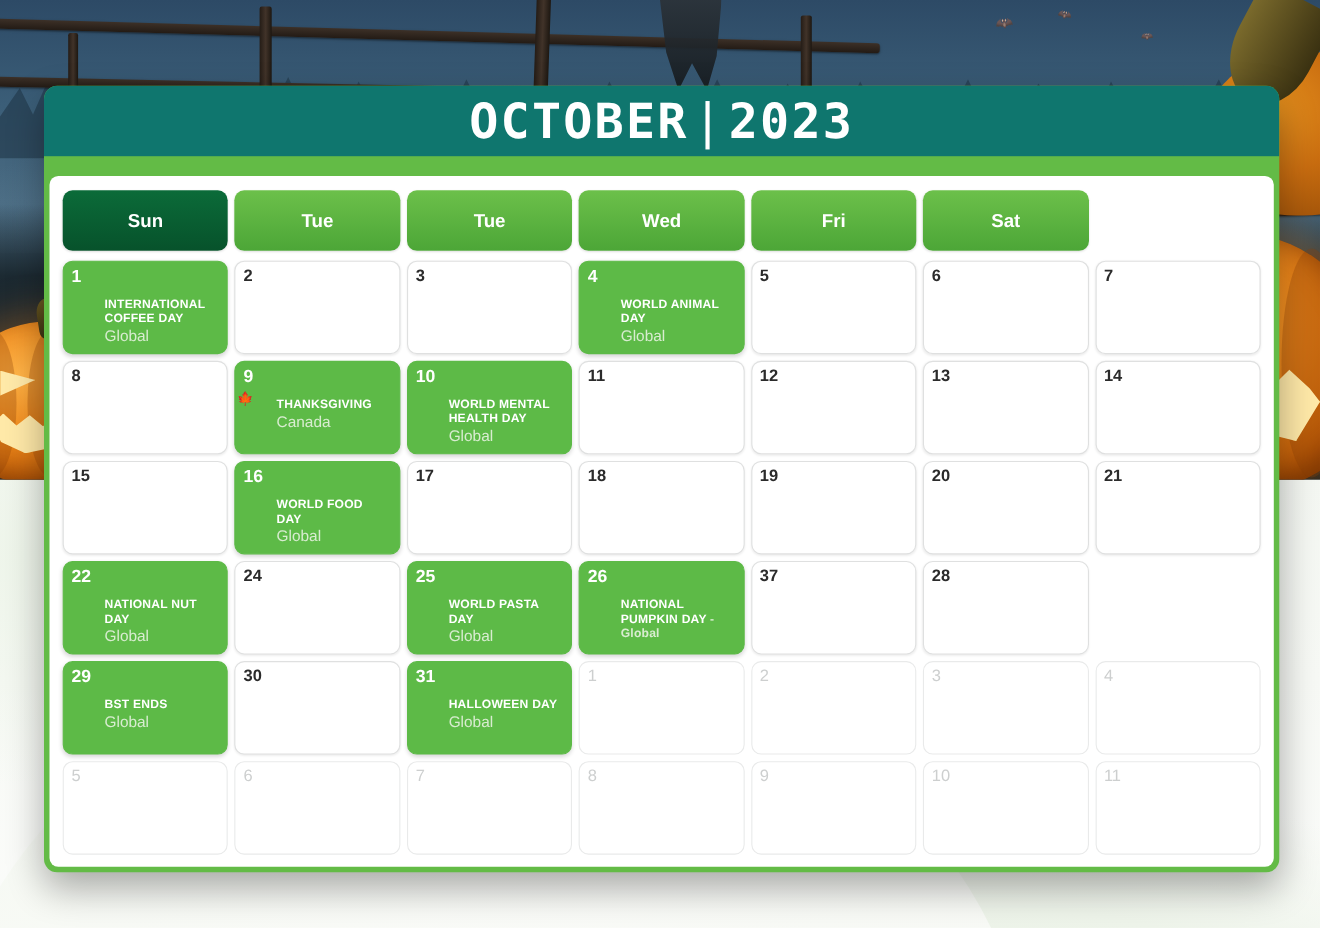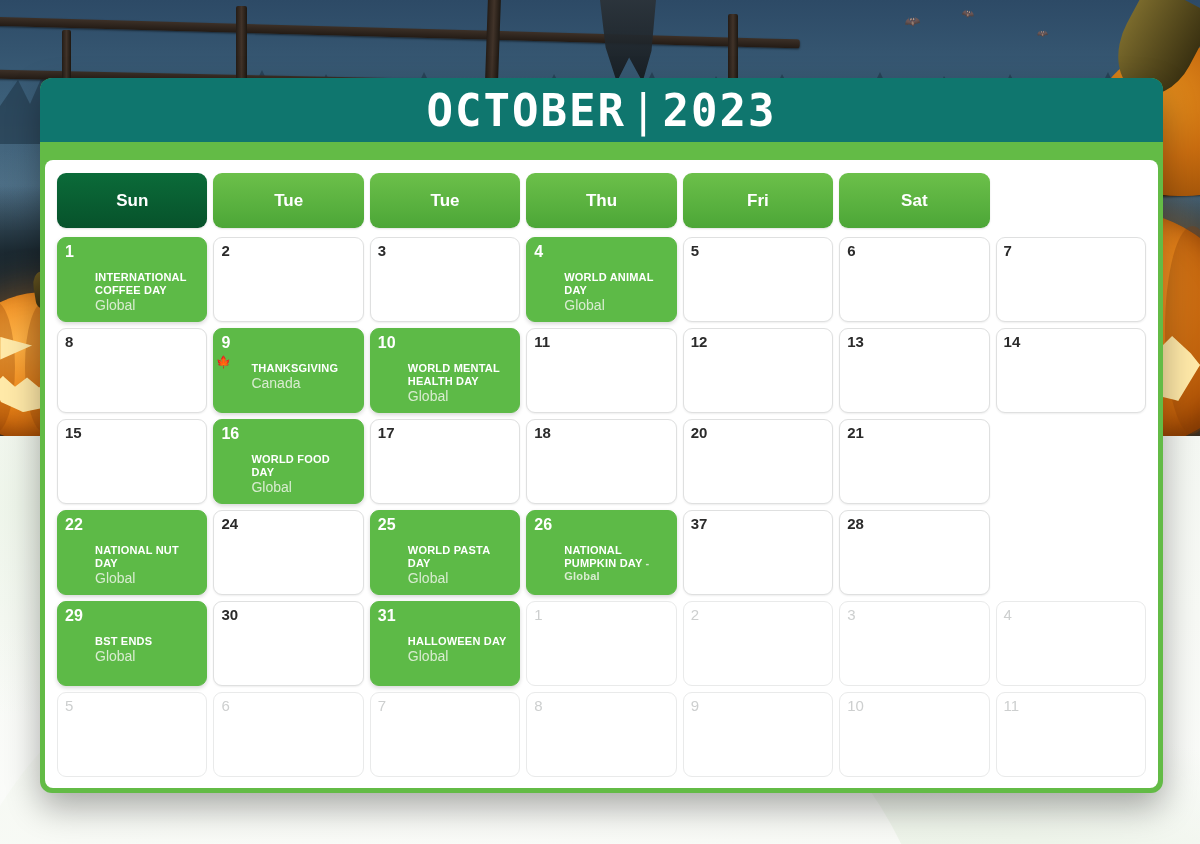--- a/index.html
+++ b/index.html
@@ -272,21 +272,21 @@
     <div class="cal-title">
       <span>OCTOBER</span><span class="sep">|</span><span>2023</span>
     </div>
   </div>
 
   <div class="panel-body">
     <div class="dow-row" id="dow-row">
         <div class="dow sun">Sun</div>
         <div class="dow">Tue</div>
         <div class="dow">Tue</div>
-        <div class="dow">Thu</div>
+        <div class="dow">Wed</div>
         <div class="dow">Fri</div>
         <div class="dow">Sat</div>
       </div>
     <div class="weeks" id="weeks">
         <div class="week-row">
           <div class="cell event">
             <div class="num">1</div>
             <div class="ev">
               <span class="ev-ico"><span class="globe"><span class="g1"></span><span class="g2"></span><span class="g3"></span><span class="g4"></span><span class="g5"></span><span class="g6"></span><span class="g7"></span><span class="g8"></span><span class="g9"></span></span></span>
               <div class="ev-txt">
@@ -372,20 +372,23 @@
               </div>
             </div>
           </div>
           <div class="cell">
             <div class="num">17</div>
           </div>
           <div class="cell">
             <div class="num">18</div>
           </div>
           <div class="cell">
+            <div class="num">19</div>
+          </div>
+          <div class="cell">
             <div class="num">20</div>
           </div>
           <div class="cell">
             <div class="num">21</div>
           </div>
         </div>
         <div class="week-row">
           <div class="cell event">
             <div class="num">22</div>
             <div class="ev">

